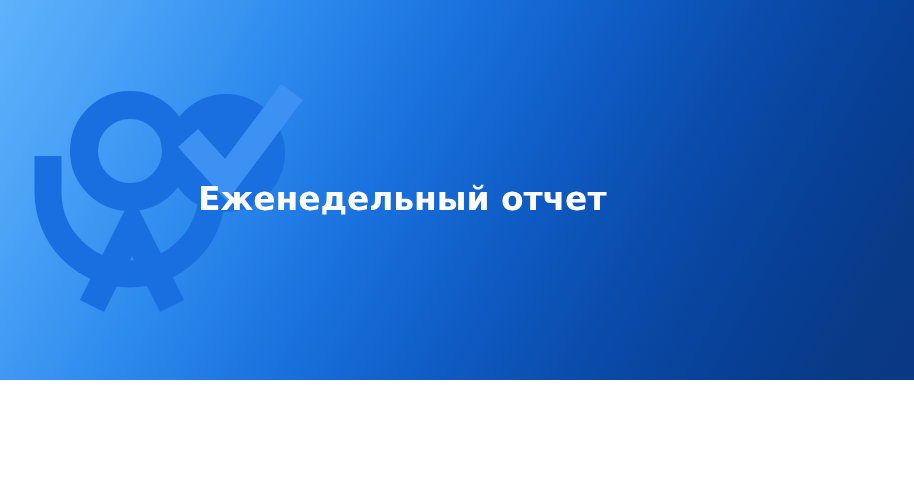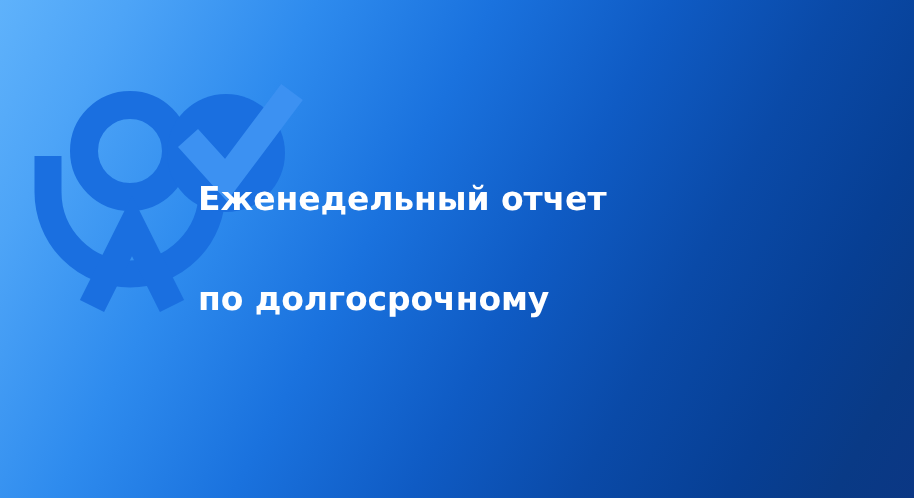--- a/index.html
+++ b/index.html
@@ -62,39 +62,38 @@
     white-space: pre-line;
     text-rendering: geometricPrecision;
   }
   .headline .line {
     display: block;
   }
 </style>
 </head>
 <body>
 
-<div class="card" style="width: 914px; height: 498px;">
+<div class="card" style="width: 914px; height: 380px;">
 
   <div class="logo">
     <svg viewBox="0 0 258 272" xmlns="http://www.w3.org/2000/svg" aria-hidden="true">
       <g fill="none" stroke="#1A6FE0" stroke-width="26">
 
         <path d="M 8 116 L 8 152 A 82 82 0 0 0 172 152 L 172 116" stroke="#1A6FE0" stroke-width="27" stroke-linecap="butt" fill="none"></path>
 
         <circle cx="90" cy="111" r="46" stroke="#1A6FE0" stroke-width="28" fill="none"></circle>
 
         <circle cx="186" cy="113" r="59" fill="#1A6FE0" stroke="none"></circle>
 
         <path d="M 148 98 L 186 140 L 252 52" stroke="#3C91F2" stroke-width="27" stroke-linecap="butt" stroke-linejoin="miter" fill="none"></path>
 
         <path d="M 52 266 L 92 186 L 132 266" stroke="#1A6FE0" stroke-width="27" stroke-linecap="butt" stroke-linejoin="miter" fill="none"></path>
       </g>
     </svg>
   </div>
 
   <div class="headline" style="color: rgb(255, 255, 255);">
     <span class="line">Еженедельный отчет</span>
-    <span class="line">по долгосрочному</span>
     
     
   </div>
 
 </div>
 
 </body></html>

